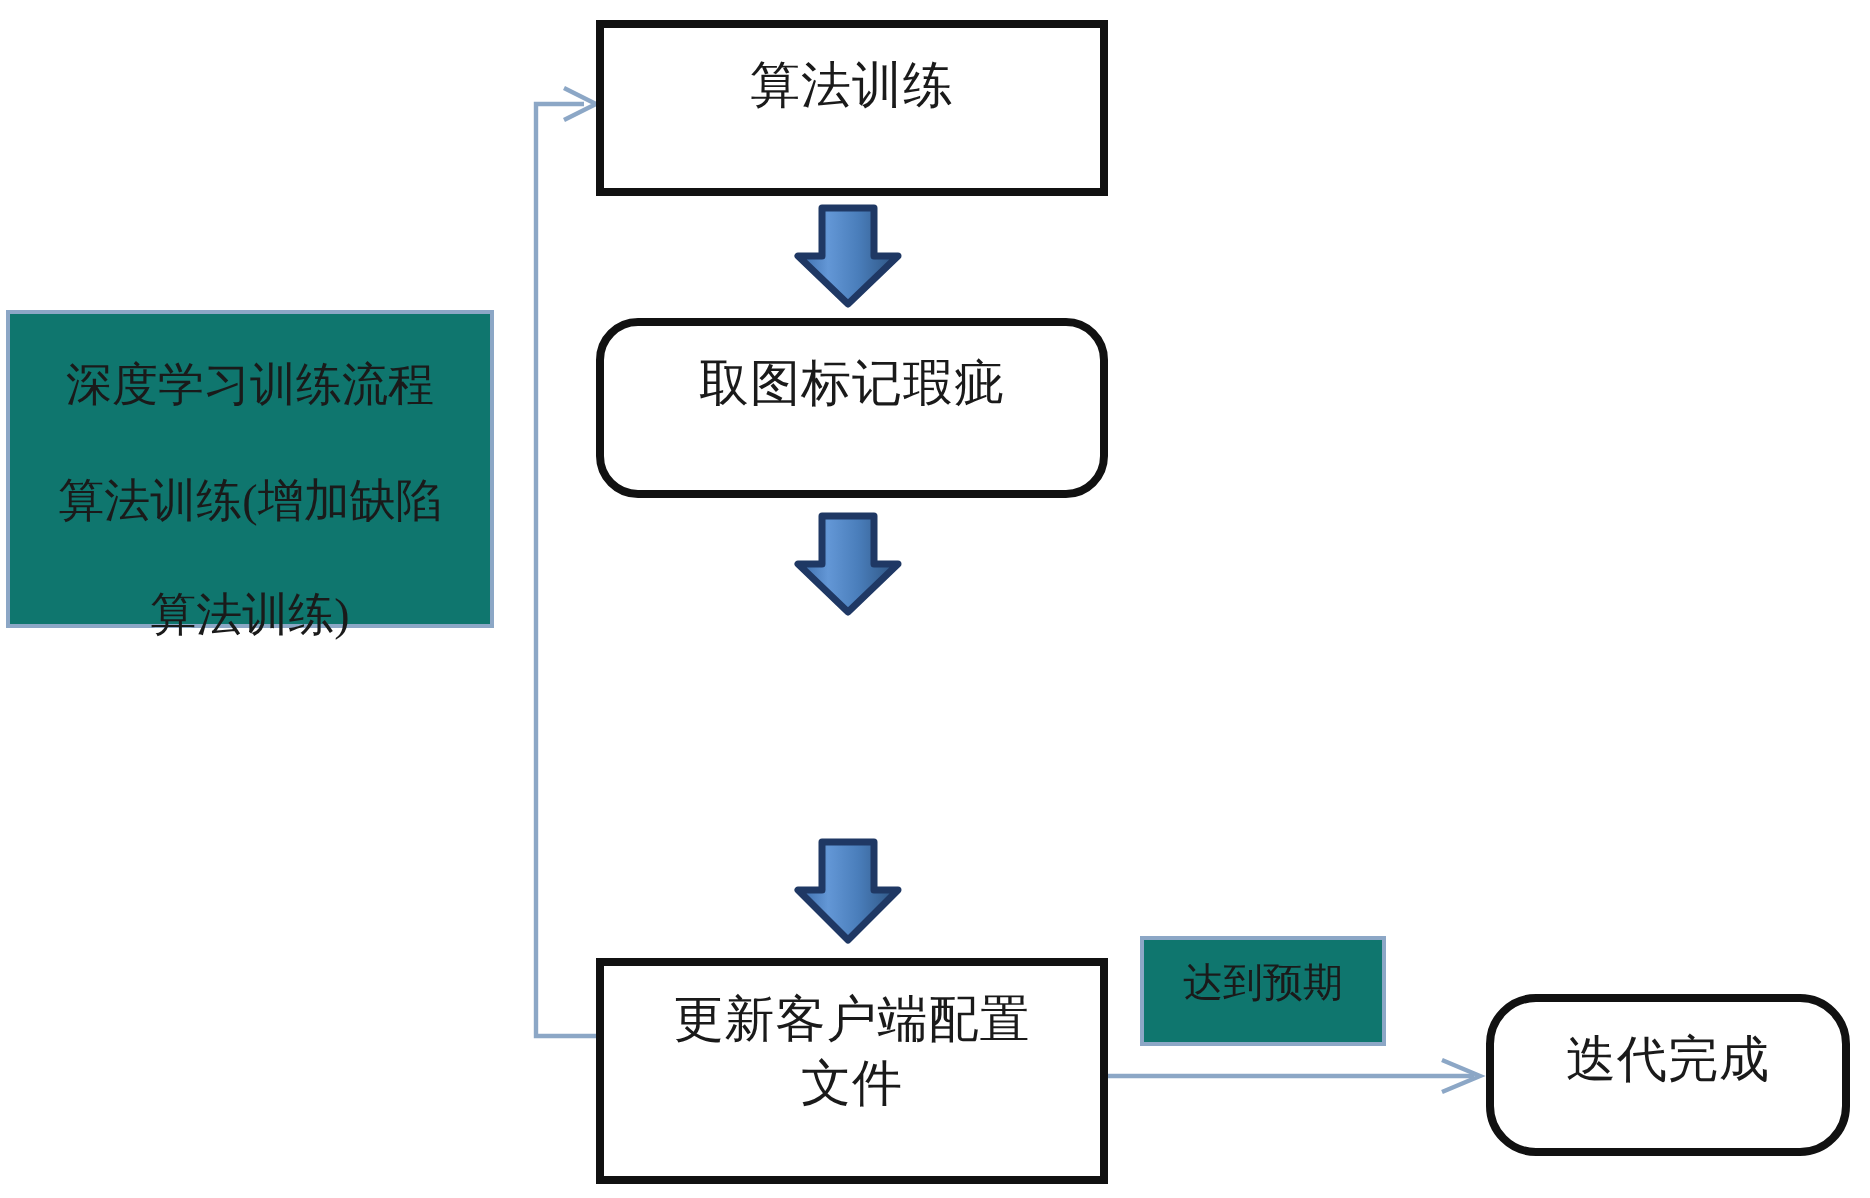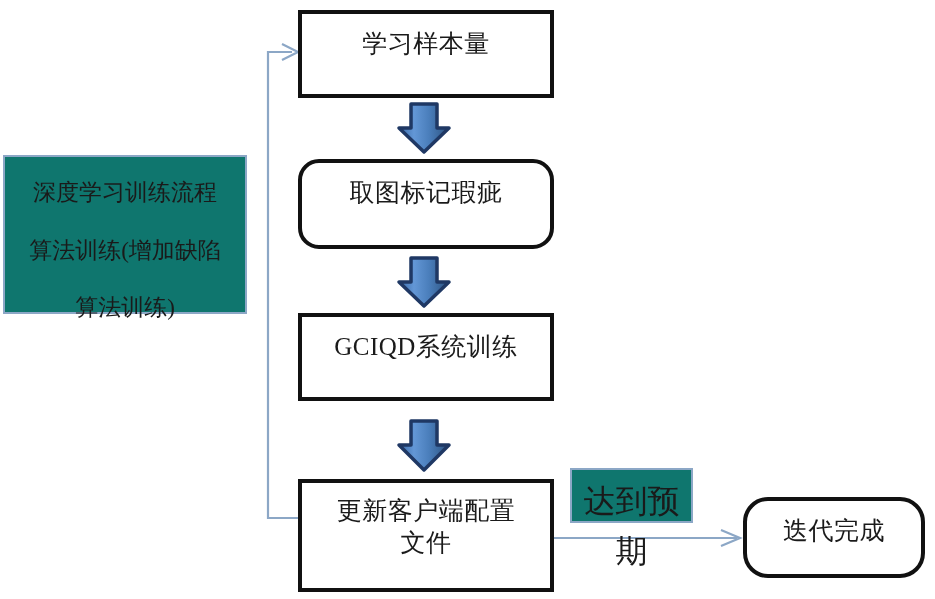--- a/index.html
+++ b/index.html
@@ -55,21 +55,21 @@
     color: #1a1a1a;
   }
   #side-note {
     padding-top: 18px;
   }
   #side-note .nlabel + .nlabel {
     margin-top: 22px;
   }
   #expected-note .nlabel {
     padding-top: 7px;
-    font-size: 32px;
+    font-size: 20px;
   }
   
   #wires {
     position: absolute;
     left: 0;
     top: 0;
     width: 935px;
     height: 599px;
     pointer-events: none;
   }
@@ -119,30 +119,27 @@
     </g>
   </svg>
 
   <div class="note-box" id="side-note" style="left:3px; top:155px; width:244px; height:159px;">
     <span class="nlabel">深度学习训练流程</span>
     <span class="nlabel">算法训练(增加缺陷</span>
     <span class="nlabel">算法训练)</span>
   </div>
 
   <div class="proc-box" id="step-camera" style="left:298px; top:10px; width:256px; height:88px;">
-    <span class="label">学习样本量</span>
+    <span class="label">算法训练</span>
   </div>
 
   <div class="proc-box" id="step-mark" style="left:298px; top:159px; width:256px; height:90px;border-radius:21px;">
     <span class="label">取图标记瑕疵</span>
   </div>
 
-  <div class="proc-box" id="step-train" style="left:298px; top:313px; width:256px; height:88px;">
-    <span class="label">GCIQD系统训练</span>
-  </div>
 
   <div class="proc-box two-line" id="step-update" style="left:298px; top:479px; width:256px; height:113px;">
     <span class="label">
       <span>更新客户端配置</span><br>
       <span>文件</span>
     </span>
   </div>
 
   <div class="note-box" id="expected-note" style="left:570px; top:468px; width:123px; height:55px;">
     <span class="nlabel">达到预期</span>

